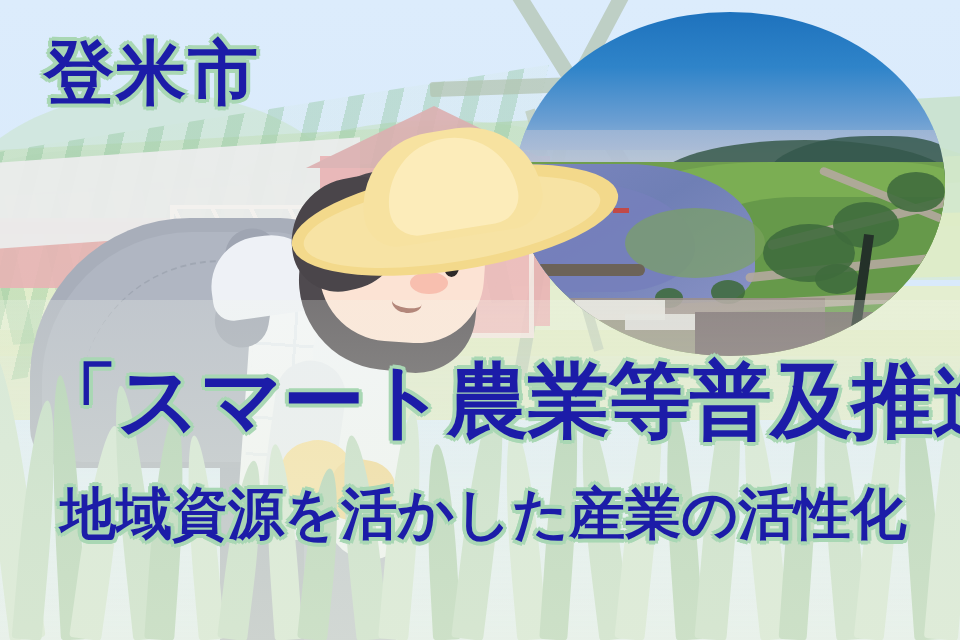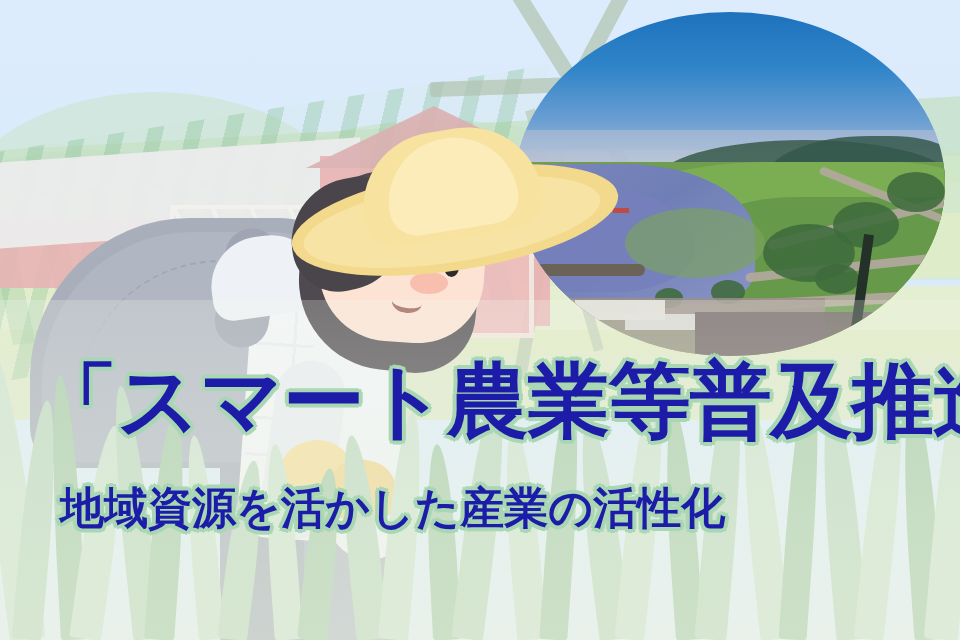--- a/index.html
+++ b/index.html
@@ -196,21 +196,21 @@
     -webkit-text-stroke:0px;
     text-shadow:
       -3px -3px 0 #a9d7b4, 0 -3px 0 #a9d7b4, 3px -3px 0 #a9d7b4,
       -3px  0   0 #a9d7b4, 3px  0   0 #a9d7b4,
       -3px  3px 0 #a9d7b4, 0  3px 0 #a9d7b4, 3px  3px 0 #a9d7b4,
       -4px  0   0 #a9d7b4, 4px  0   0 #a9d7b4,
        0   -4px 0 #a9d7b4, 0   4px 0 #a9d7b4;
   }
   .city-title{left:44px;top:38px;font-size:70px;letter-spacing:2px;}
   .head-title{left:36px;top:360px;font-size:82px;letter-spacing:-1px;}
-  .sub1{left:60px;top:486px;font-size:44px;}
+  .sub1{left:60px;top:486px;font-size:56px;}
   .sub2{left:60px;top:536px;font-size:44px;}
 </style>
 </head>
 <body>
 
 <div id="stage">
 
   <div class="layer sky"></div>
 
   <div class="hill hill-a"></div>
@@ -346,19 +346,20 @@
     <div class="blade light" style="left:748px;height:238px;width:30px;transform:rotate(-6deg)"></div>
     <div class="blade dark" style="left:788px;height:272px;width:28px;transform:rotate(4deg)"></div>
     <div class="blade" style="left:826px;height:240px;width:32px;transform:rotate(-5deg)"></div>
     <div class="blade light" style="left:868px;height:276px;width:30px;transform:rotate(6deg)"></div>
     <div class="blade dark" style="left:906px;height:244px;width:30px;transform:rotate(-4deg)"></div>
     <div class="blade light" style="left:936px;height:280px;width:34px;transform:rotate(5deg)"></div>
   </div>
 
   <div class="haze"></div>
 
+  <div class="txt outlined city-title">登米市</div>
 
   <div class="txt outlined head-title">「スマート農業等普及推進」</div>
 
   <div class="txt outlined sub1">地域資源を活かした産業の活性化</div>
 
 
 </div>
 
 </body></html>

